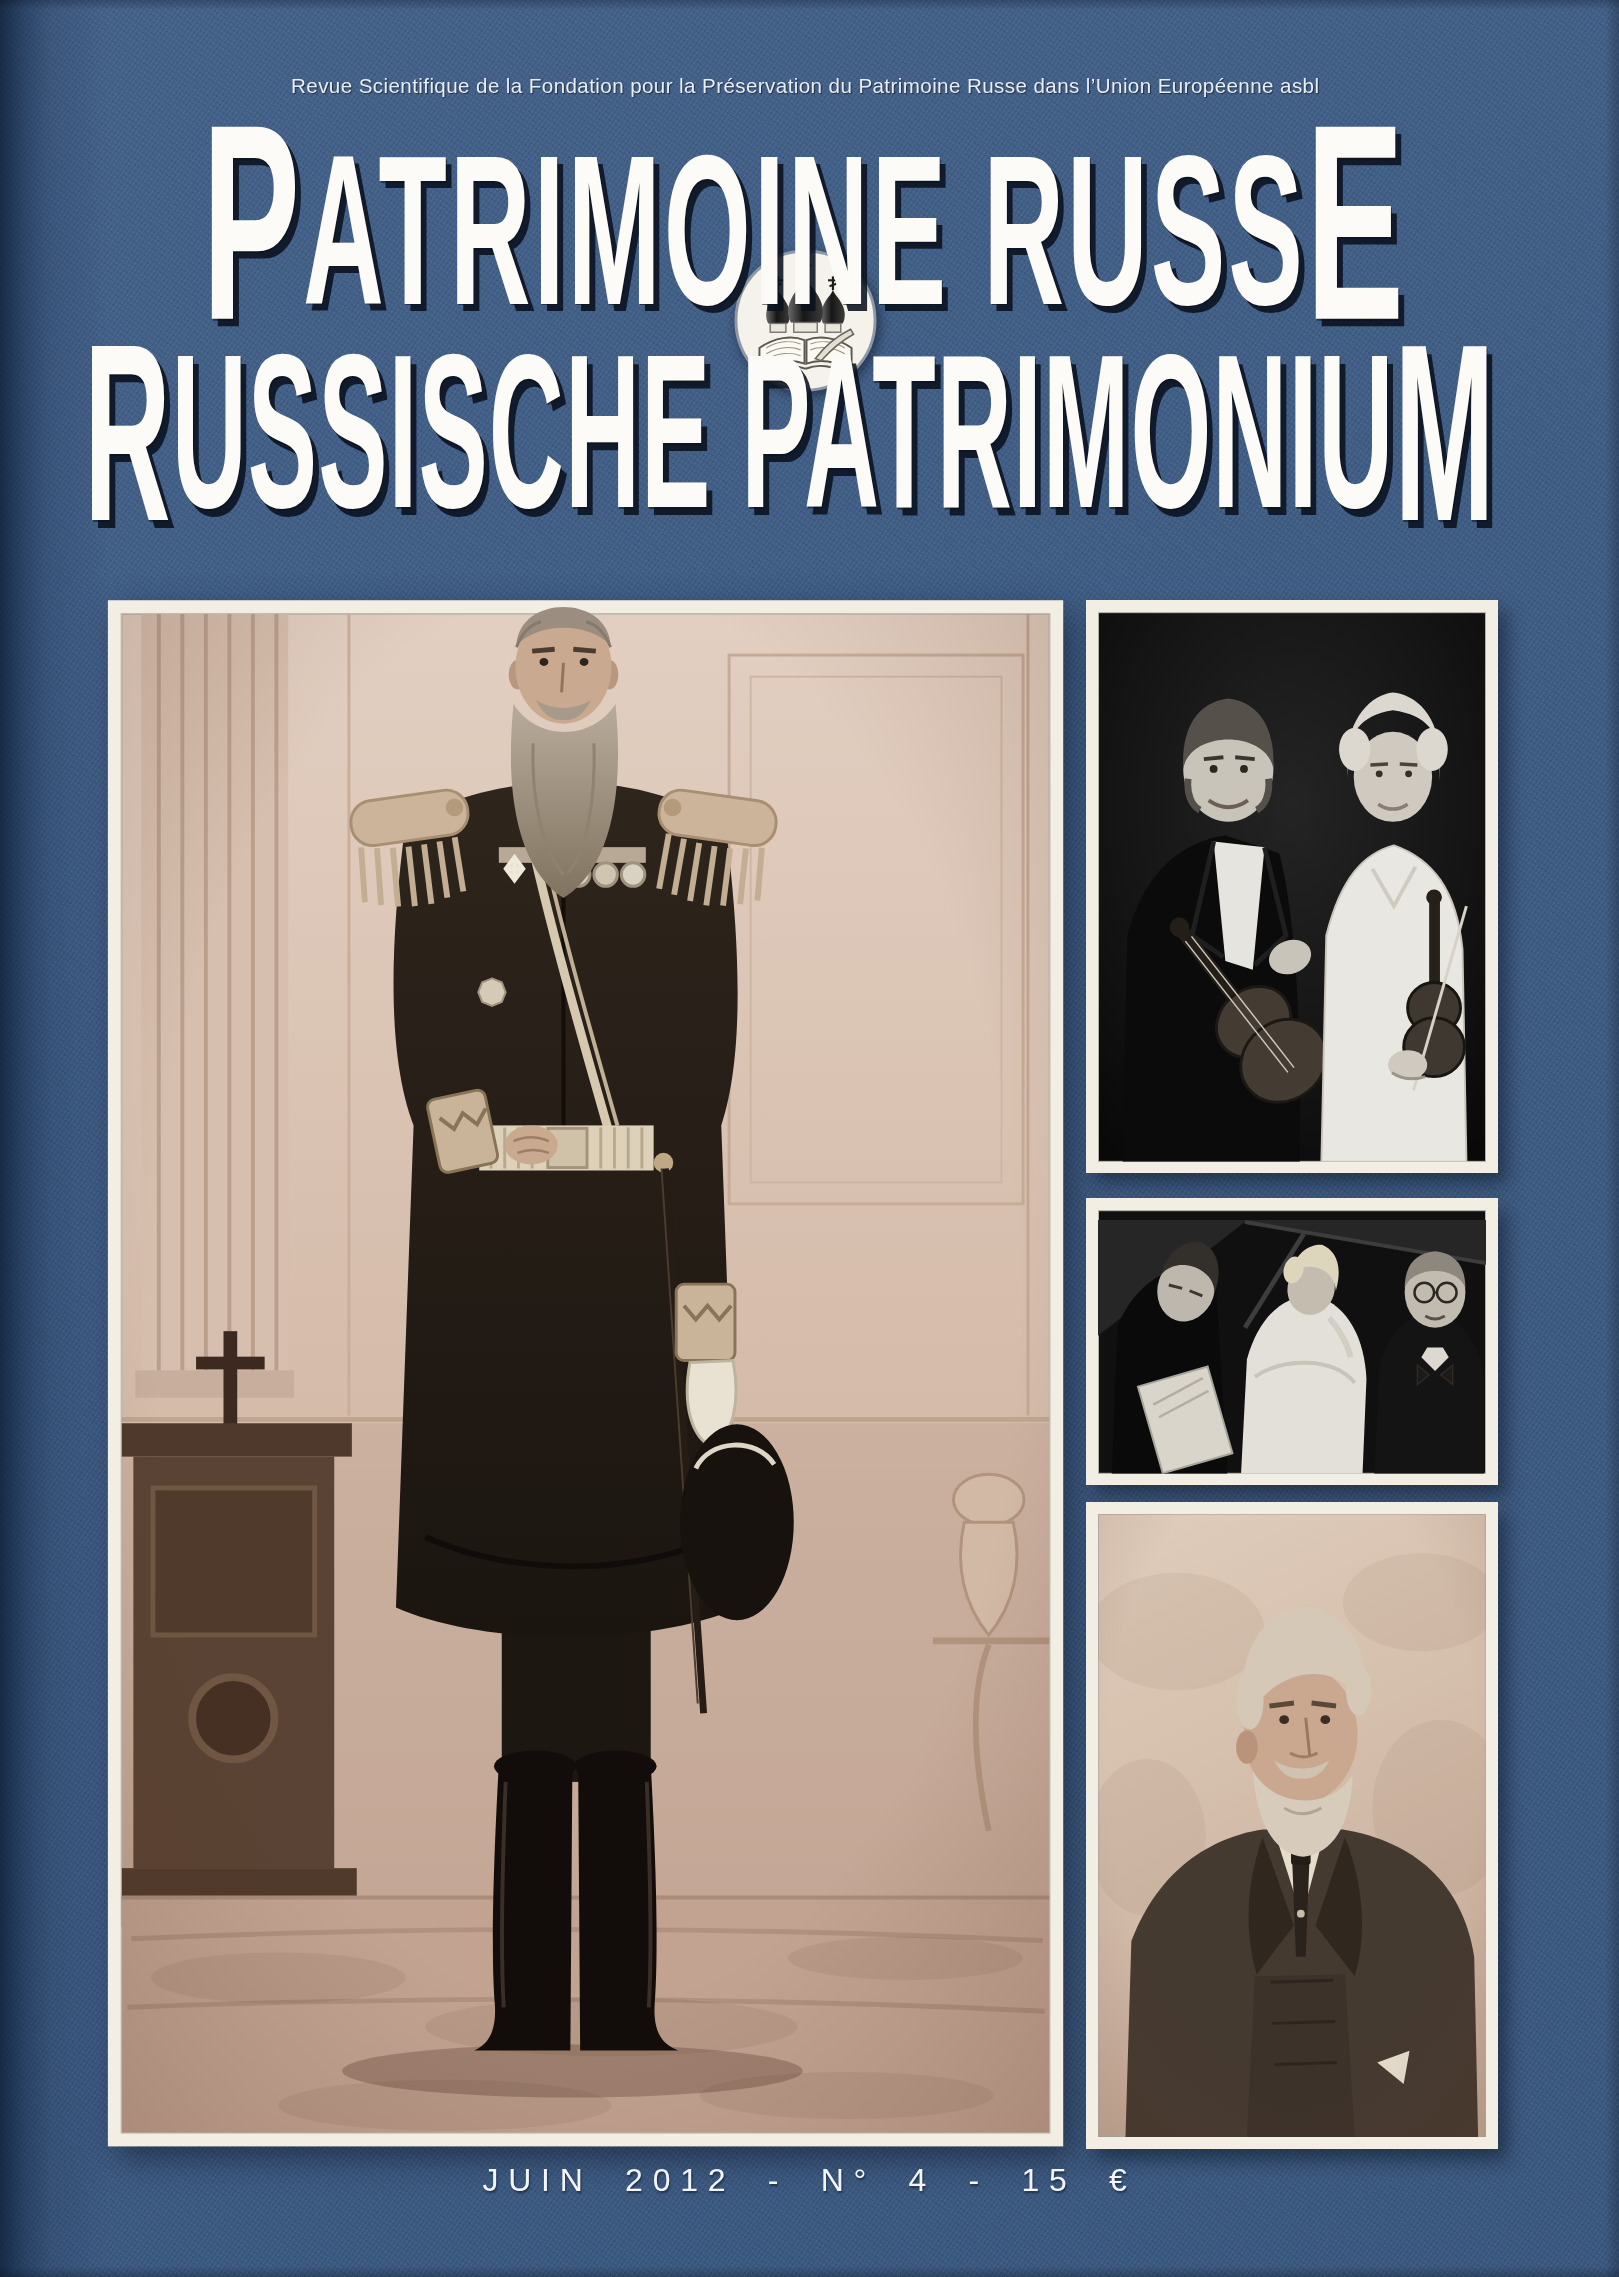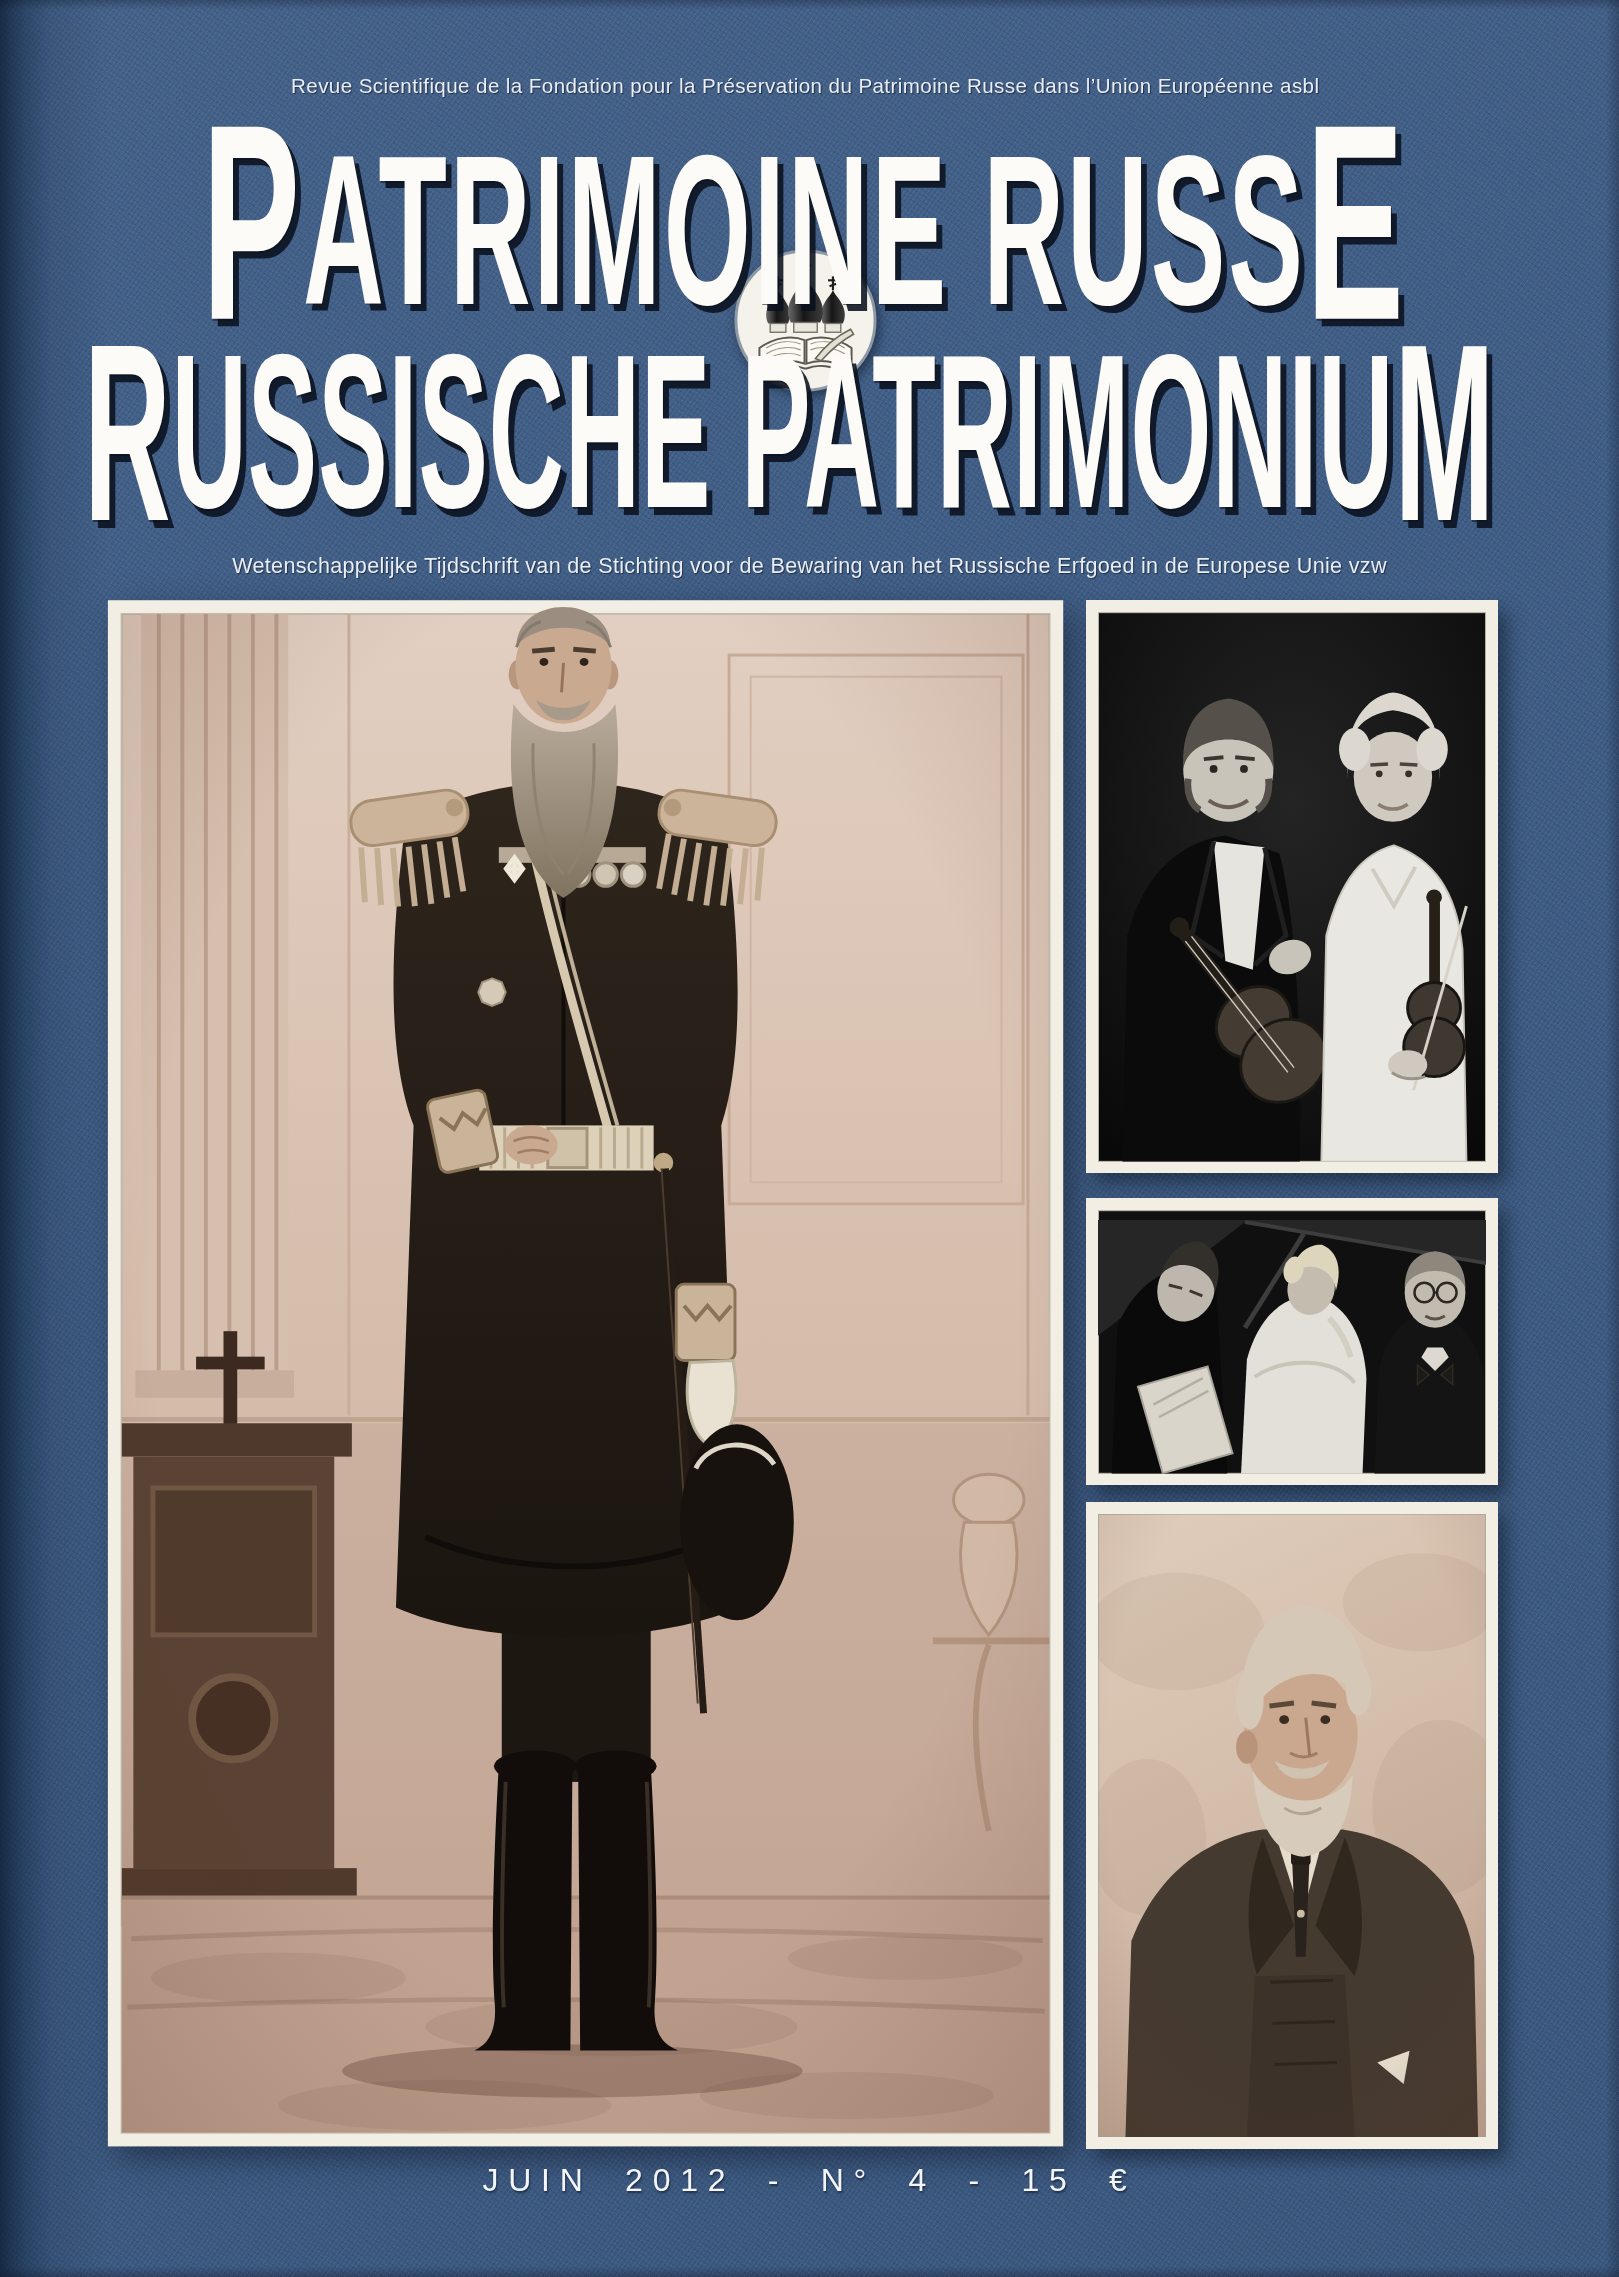--- a/index.html
+++ b/index.html
@@ -128,21 +128,20 @@
           <path d="M115,103 C103,96 90,95 80,99"></path>
             <path d="M115,109 C103,102 90,101 80,105"></path>
         </g>
         <path d="M121,84 C107,91 94,102 85,114 L91,116 C101,105 111,96 124,89 Z" fill="#e3dfd2" stroke="#6b665e" stroke-width="1.6"></path>
       </g>
     </svg>
   </div>
 
   <div class="title-line title-nl"><span class="cap">R</span><span>USSISCHE PATRIMONIU</span><span class="cap">M</span></div>
 
-  <div class="tagline tagline-nl">Wetenschappelijke Tijdschrift van de Stichting voor de Bewaring van het Russische Erfgoed in de Europese Unie vzw</div>
 
   <svg id="photo-main-svg" width="972" height="1615" viewBox="0 0 992 1648" aria-label="Sepia full-length studio portrait of a bearded Russian officer in dress uniform with fringed epaulettes, medal bar, woven belt and sabre, holding his hat and white gloves">
     <defs>
       <linearGradient id="gSep" x1="0" y1="0" x2="0" y2="1">
         <stop offset="0" stop-color="#e2cfc1"></stop>
           <stop offset="0.5" stop-color="#d5bcab"></stop>
           <stop offset="1" stop-color="#c6aa98"></stop>
       </linearGradient>
       <linearGradient id="gCoat" x1="0" y1="0" x2="0" y2="1">
         <stop offset="0" stop-color="#2e251c"></stop>

